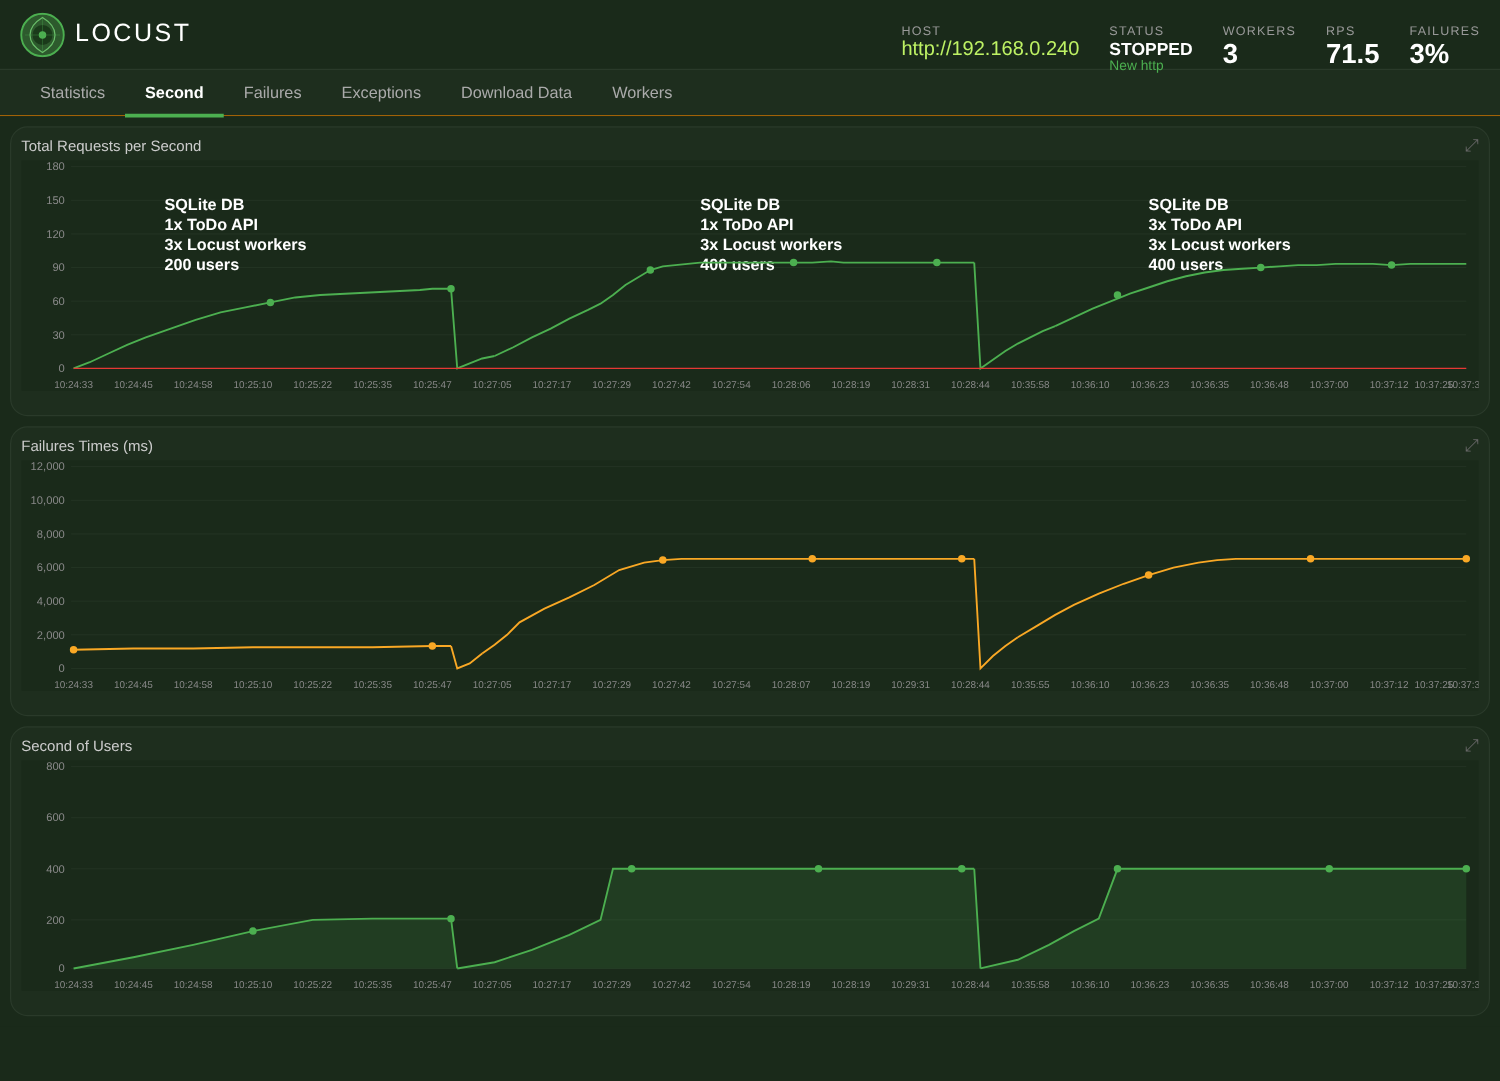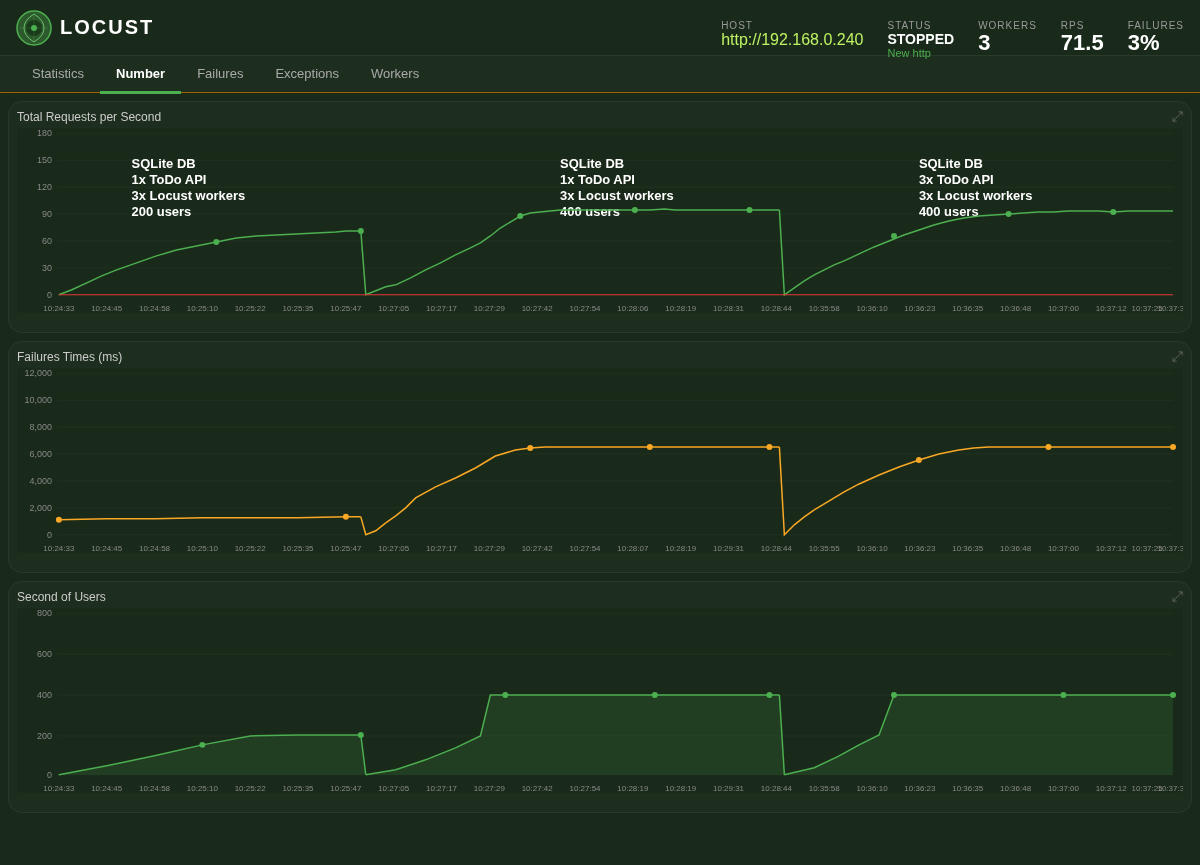--- a/index.html
+++ b/index.html
@@ -19,21 +19,21 @@
       align-items: center;
       gap: 8px;
     }
     .logo-icon {
       width: 36px;
       height: 36px;
     }
     .logo-text {
       color: #fff;
       font-size: 20px;
-      font-weight: bold;
+      font-weight: normal;
       letter-spacing: 2px;
     }
     .header-spacer { flex: 1; }
     .header-stats {
       display: flex;
       gap: 24px;
       align-items: flex-start;
     }
     .stat-block {
       display: flex;
@@ -164,23 +164,24 @@
     </div>
     <div class="stat-block">
       <span class="stat-label">FAILURES</span>
       <span class="stat-value large">3%</span>
     </div>
   </div>
 </div>
 
 <nav class="nav">
   <a class="nav-item">Statistics</a>
-  <a class="nav-item active">Number</a>
+  <a class="nav-item active">Second</a>
   <a class="nav-item">Failures</a>
   <a class="nav-item">Exceptions</a>
+  <a class="nav-item">Download Data</a>
   <a class="nav-item">Workers</a>
 </nav>
 
 <div class="charts-area">
 
   <div class="chart-container">
     <div class="chart-title">Total Requests per Second</div>
     <span class="chart-expand">⤢</span>
     <svg class="chart" viewBox="0 0 1170 200" height="200">
 

